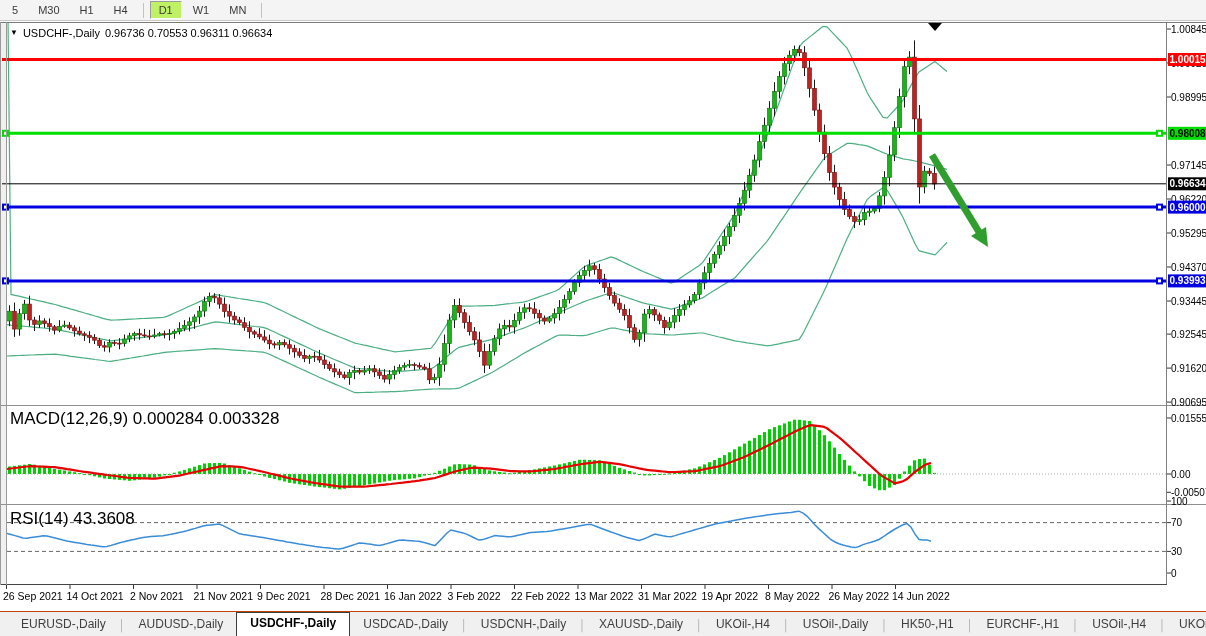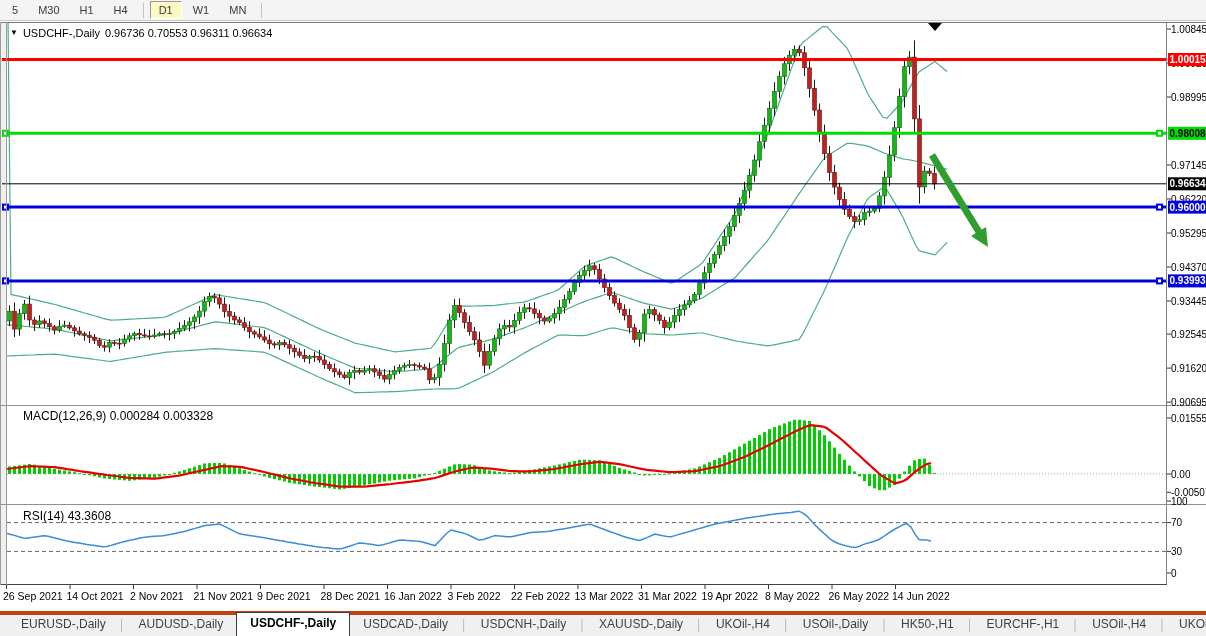--- a/index.html
+++ b/index.html
@@ -1,31 +1,31 @@
 <!DOCTYPE html>
 <html><head>
 <meta charset="utf-8">
 <style>
   html,body{margin:0;padding:0;background:#ffffff;width:1206px;height:636px;overflow:hidden;
     font-family:"Liberation Sans",sans-serif;-webkit-font-smoothing:none;position:relative}
   
   .toolbar{position:absolute;top:0;left:0;width:1206px;height:21px;background:#f4f4f4;
     border-bottom:1px solid #c9c9c9;display:flex;align-items:center;font-size:11px;color:#3a3a3a;padding-left:2px;box-sizing:border-box}
   .tf-btn{padding:2px 8px;margin:0 1px;border:1px solid transparent;cursor:default;white-space:nowrap}
-  .tf-btn.active{background:#fef9c3;border:1px solid #9a9a9a;border-right-color:#ffffff;border-bottom-color:#ffffff}
+  .tf-btn.active{background:#bef264;border:1px solid #9a9a9a;border-right-color:#ffffff;border-bottom-color:#ffffff}
   .tf-sep{width:1px;height:15px;background:#c2c2c2;margin:0 5px}
   
   .chart-area{position:absolute;top:22px;left:0;width:1206px;height:589px;background:#ffffff}
   .chart-area svg{position:absolute;top:0;left:0}
   .sym-info{position:absolute;left:10px;top:5px;font-size:11px;color:#000;display:flex;align-items:center;gap:5px;white-space:nowrap}
   .sym-info .tri{font-size:8px;line-height:1;color:#000}
-  .ind-label{position:absolute;left:23px;font-size:12px;color:#000;white-space:nowrap}
+  .ind-label{position:absolute;left:10px;font-size:17px;color:#000;white-space:nowrap}
   
   .tabbar{position:absolute;left:0;bottom:0;width:1206px;height:25px;background:#f0f0f0;
-    border-top:4px solid #c2410c;display:flex;align-items:flex-end;font-size:12px;color:#3f3f3f;box-sizing:border-box;padding-left:8px}
+    border-top:1px solid #c2410c;display:flex;align-items:flex-end;font-size:12px;color:#3f3f3f;box-sizing:border-box;padding-left:8px}
   .tab{padding:4px 13px 5px;white-space:nowrap;cursor:default}
   .tab.active{background:#ffffff;border:1px solid #3c3c3c;border-bottom:none;font-weight:bold;color:#000;padding:3px 13px 6px}
   .tab-sep{color:#aeaeae;padding:0 0 5px;font-size:11px}
 </style>
 </head>
 <body>
 
 <div class="toolbar" id="toolbar">
     <span class="tf-btn">5</span>
     <span class="tf-btn">M30</span>

